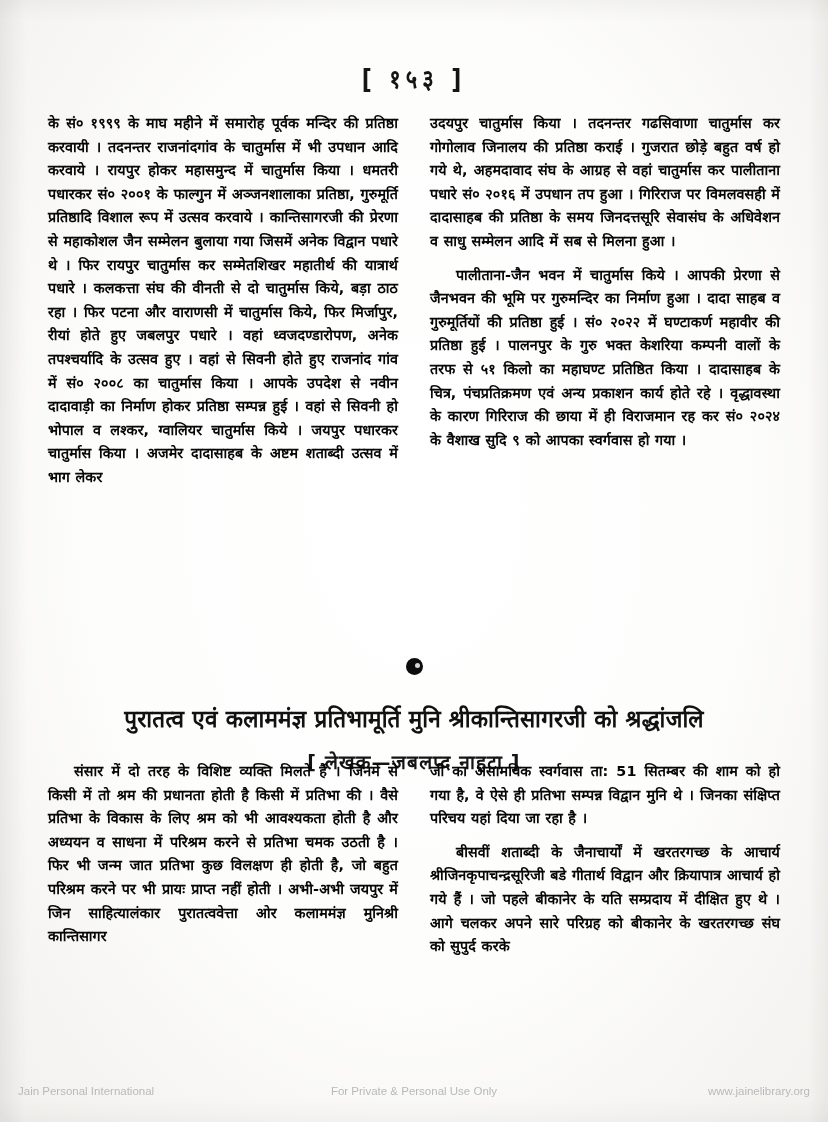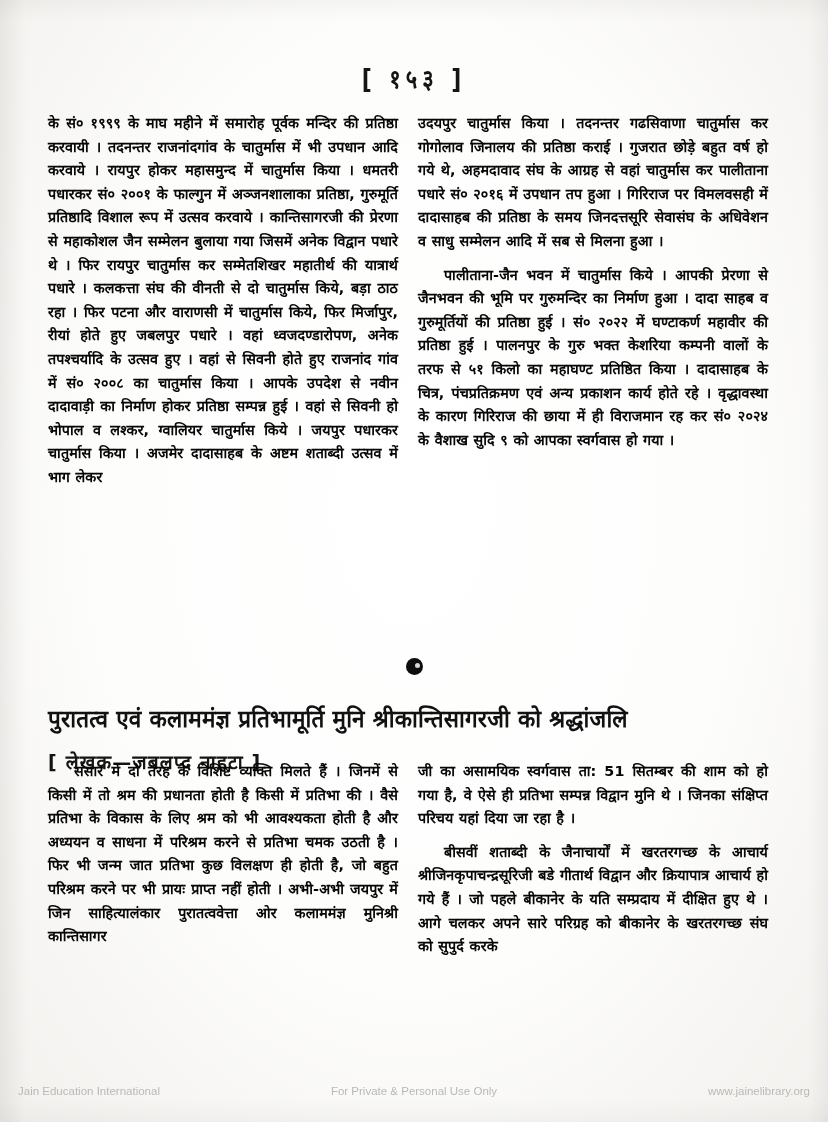--- a/index.html
+++ b/index.html
@@ -58,22 +58,23 @@
     font-weight: 700;
     color: #151515;
     letter-spacing: 5px;
     transform: scaleY(1.18);
   }
 
   
   .cols {
     position: absolute;
     display: flex;
-    gap: 20px;
-    width: 732px;
+    gap: 32px;
+    width: 732px;
+    justify-content: flex-end;
   }
   .cols.top { top: 112px; }
   .cols.bottom { top: 760px; }
 
   .col {
     width: 350px;
   }
 
   .para {
     margin: 0 0 10px 0;
@@ -121,21 +122,21 @@
     border-radius: 50%;
     background: #d8d8d4;
   }
 
   
   .article-head {
     position: absolute;
     top: 702px;
     left: 0;
     width: 732px;
-    text-align: left;
+    text-align: center;
   }
   .article-title {
     font-family: "DejaVu Sans", sans-serif;
     font-size: 22.5px;
     font-weight: 700;
     color: #111111;
     line-height: 34px;
     letter-spacing: 0.2px;
     transform: scaleY(1.06);
     white-space: nowrap;
@@ -204,17 +205,17 @@
       </div>
       <div class="col">
         <p class="para">जी का असामयिक स्वर्गवास ता: 51 सितम्बर की शाम को हो गया है, वे ऐसे ही प्रतिभा सम्पन्न विद्वान मुनि थे । जिनका संक्षिप्त परिचय यहां दिया जा रहा है ।</p>
         <p class="para indent">बीसवीं शताब्दी के जैनाचार्यों में खरतरगच्छ के आचार्य श्रीजिनकृपाचन्द्रसूरिजी बडे गीतार्थ विद्वान और क्रियापात्र आचार्य हो गये हैं । जो पहले बीकानेर के यति सम्प्रदाय में दीक्षित हुए थे । आगे चलकर अपने सारे परिग्रह को बीकानेर के खरतरगच्छ संघ को सुपुर्द करके</p>
       </div>
     </div>
 
   </div>
 
   <div class="footer">
-    <span class="footer-left">Jain Education International</span>
+    <span class="footer-left">Jain Personal International</span>
     <span class="footer-center">For Private &amp; Personal Use Only</span>
     <span class="footer-right">www.jainelibrary.org</span>
   </div>
 </div>
 
 </body></html>

